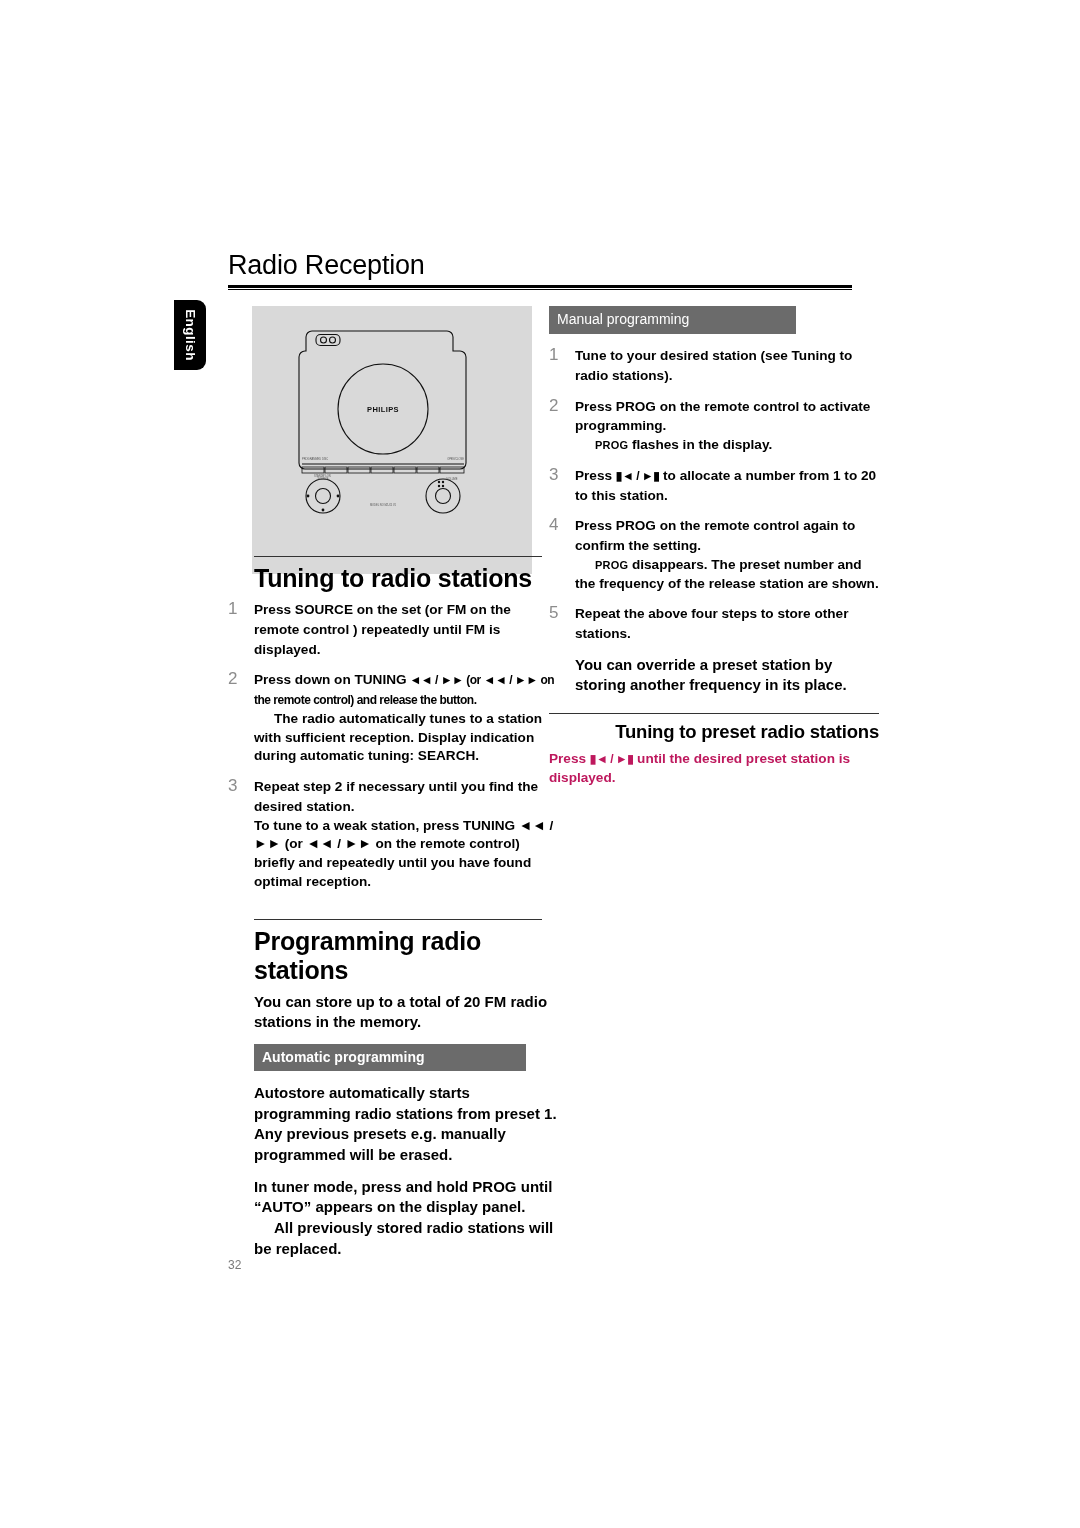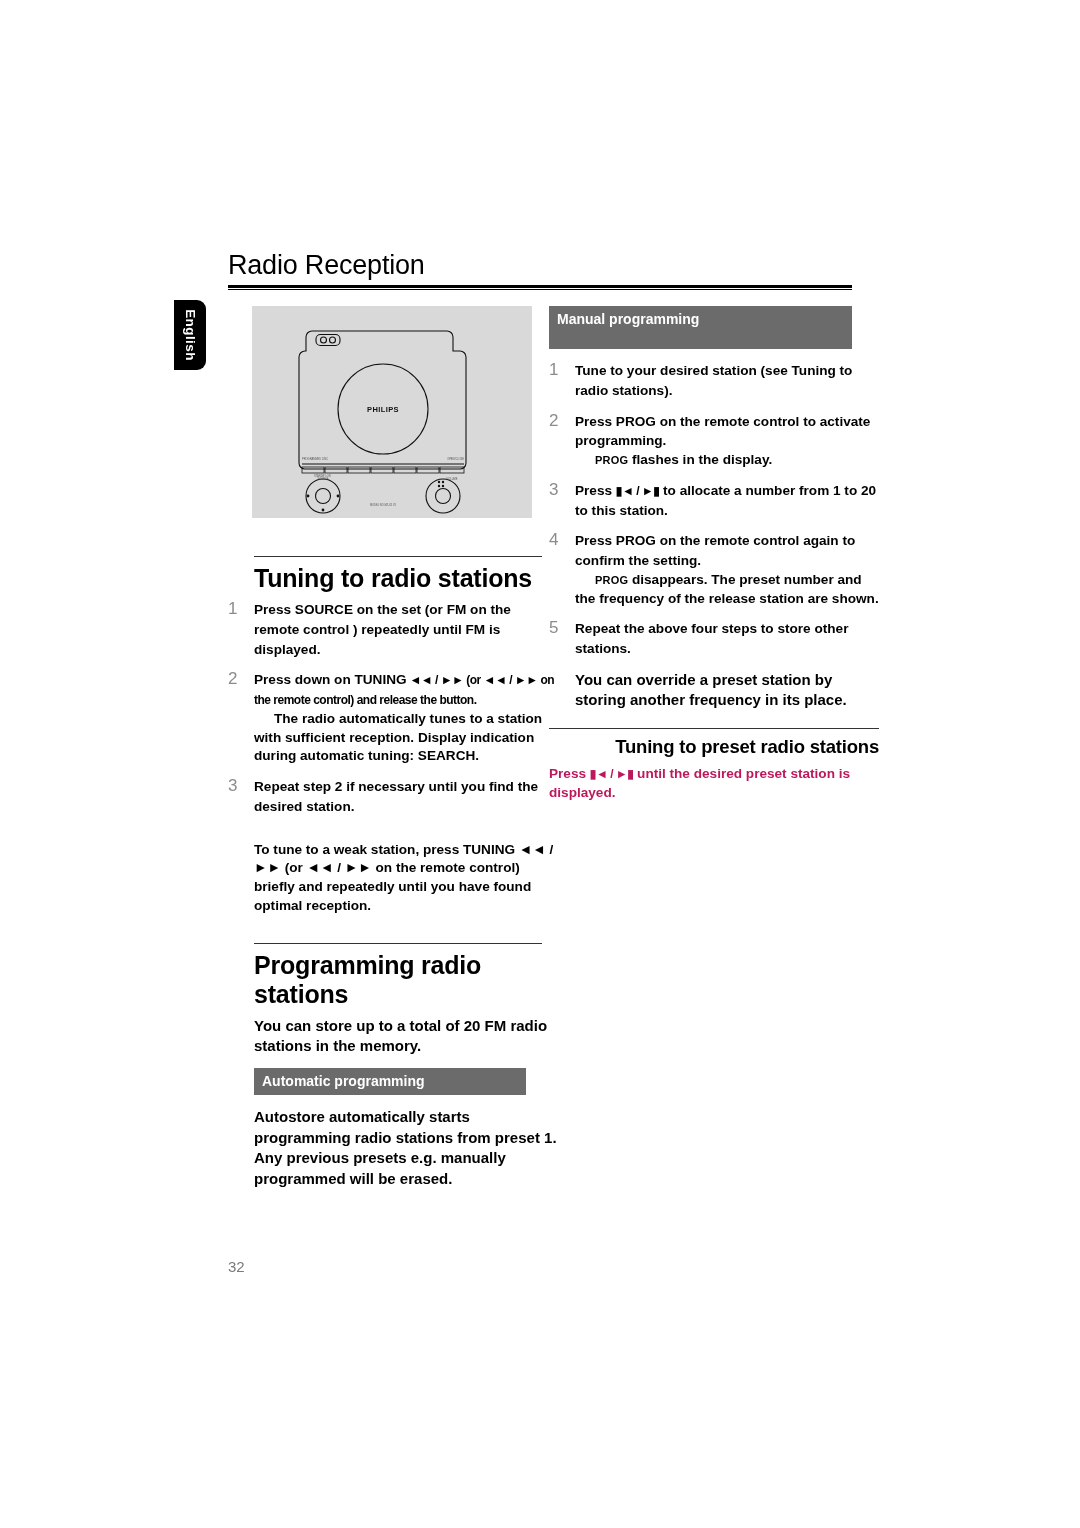--- a/index.html
+++ b/index.html
@@ -11,49 +11,49 @@
   .title-rule{position:absolute;left:228px;top:285px;width:624px;height:3px;background:#000;}
   .title-rule2{position:absolute;left:228px;top:289px;width:624px;height:1px;background:#000;}
 
   
   .lang-tab{position:absolute;left:174px;top:300px;width:32px;height:70px;background:#000;
             border-top-right-radius:9px;border-bottom-right-radius:9px;}
   .lang-tab span{position:absolute;left:50%;top:50%;transform:translate(-50%,-50%) rotate(90deg);
             white-space:nowrap;color:#fff;font-size:13.5px;font-weight:bold;letter-spacing:0.4px;}
 
   
-  .illus{position:absolute;left:252px;top:306px;width:280px;height:212px;background:#d9d9d9;}
+  .illus{position:absolute;left:252px;top:306px;width:280px;height:268px;background:#d9d9d9;}
   .illus svg{position:absolute;left:0;top:0;}
 
   
   .colL{position:absolute;left:228px;top:556px;width:330px;}
   .colR{position:absolute;left:549px;top:306px;width:330px;}
 
   .sec-rule{height:1px;background:#333;width:288px;margin:0 0 7px 26px;}
   .sec-rule-r{height:1px;background:#333;width:330px;margin:0 0 7px 0;}
   .h2{font-size:25px;font-weight:bold;color:#000;margin:0 0 7px 26px;letter-spacing:-0.2px;}
   .h2r{font-size:18.5px;font-weight:bold;color:#000;margin:0 0 7px 0;letter-spacing:-0.2px;text-align:right;}
 
   .step{position:relative;margin:0 0 11px 0;padding-left:26px;}
   .step .num{position:absolute;left:0;top:-1px;font-size:17px;color:#8c8c8c;font-weight:normal;}
   .step .body{font-size:13.6px;font-weight:bold;color:#000;line-height:1.38;}
   .para{font-size:15px;font-weight:bold;color:#000;line-height:1.38;margin:0 0 11px 26px;}
   .para0{font-size:13.6px;font-weight:bold;color:#be185d;line-height:1.38;margin:0 0 11px 0;}
   .sub{display:block;text-indent:20px;}
 
   .bar{background:#6b6b6b;color:#fff;font-size:14px;font-weight:bold;
        padding:5px 12px 6px 8px;margin:0 4px 12px 26px;width:272px;box-sizing:border-box;}
-  .bar-r{background:#6b6b6b;color:#fff;font-size:14px;font-weight:bold;
-       padding:5px 8px 22px 8px;margin:0 0 12px 0;width:303px;box-sizing:border-box;}
+  .bar-r{background:#6b6b6b;color:#fff;font-size:14px;font-weight:normal;
+       padding:5px 8px 7px 8px;margin:0 0 12px 0;width:247px;box-sizing:border-box;}
 
   .sc{font-size:11px;letter-spacing:0.2px;}
   .tight{letter-spacing:-3px;}
   .gl{font-size:12px;letter-spacing:-0.5px;}
 
-  .pageno{position:absolute;left:228px;top:1258px;font-size:15px;color:#7a7a7a;}
+  .pageno{position:absolute;left:228px;top:1258px;font-size:12px;color:#7a7a7a;}
 </style>
 </head>
 <body>
 
 <div class="page">
 
   <div class="title">Radio Reception</div>
   <div class="title-rule"></div>
   <div class="title-rule2"></div>
 
@@ -118,33 +118,36 @@
     <div class="step">
       <span class="num">2</span>
       <span class="body"><span>Press down on </span><span class="tight"> </span><b>TUNING</b><span class="gl"> ◄◄ / ►►  (or ◄◄ / ►► on the remote control) and release the button.</span>
         <span class="sub">The radio automatically tunes to a station with sufficient reception. Display indication during automatic tuning: SEARCH.</span>
       </span>
     </div>
 
     <div class="step">
       <span class="num">3</span>
       <span class="body"><span>Repeat step </span><span class="tight"> </span><b>2</b><span> if necessary until you find the desired station.</span>
-        <span style="display:block;margin-top:24px;">To tune to a weak station, press TUNING ◄◄ / ►►  (or ◄◄ / ►► on the remote control) briefly and repeatedly until you have found optimal reception.</span>
+        <span style="display:block;margin-top:0;">To tune to a weak station, press TUNING ◄◄ / ►►  (or ◄◄ / ►► on the remote control) briefly and repeatedly until you have found optimal reception.</span>
       </span>
     </div>
 
     <div style="height:16px;"></div>
     <div class="sec-rule"></div>
     <div class="h2">Programming radio stations</div>
     <div class="para">You can store up to a total of 20 FM radio stations  in the memory.</div>
 
     <div class="bar">Automatic programming</div>
 
     <div class="para">Autostore automatically starts programming radio stations from preset 1. Any previous presets e.g. manually programmed will be erased.</div>
 
+    <div class="para"><span>In tuner mode, press and hold </span><span class="tight"> </span><b>PROG</b><span> until “AUTO” appears on the display panel.</span>
+      <span class="sub">All previously stored radio stations will be replaced.</span>
+    </div>
   </div>
 
   <div class="colR">
 
     <div class="bar-r">Manual programming</div>
 
     <div class="step">
       <span class="num">1</span>
       <span class="body">Tune to your desired station (see Tuning to radio stations).</span>
     </div>

